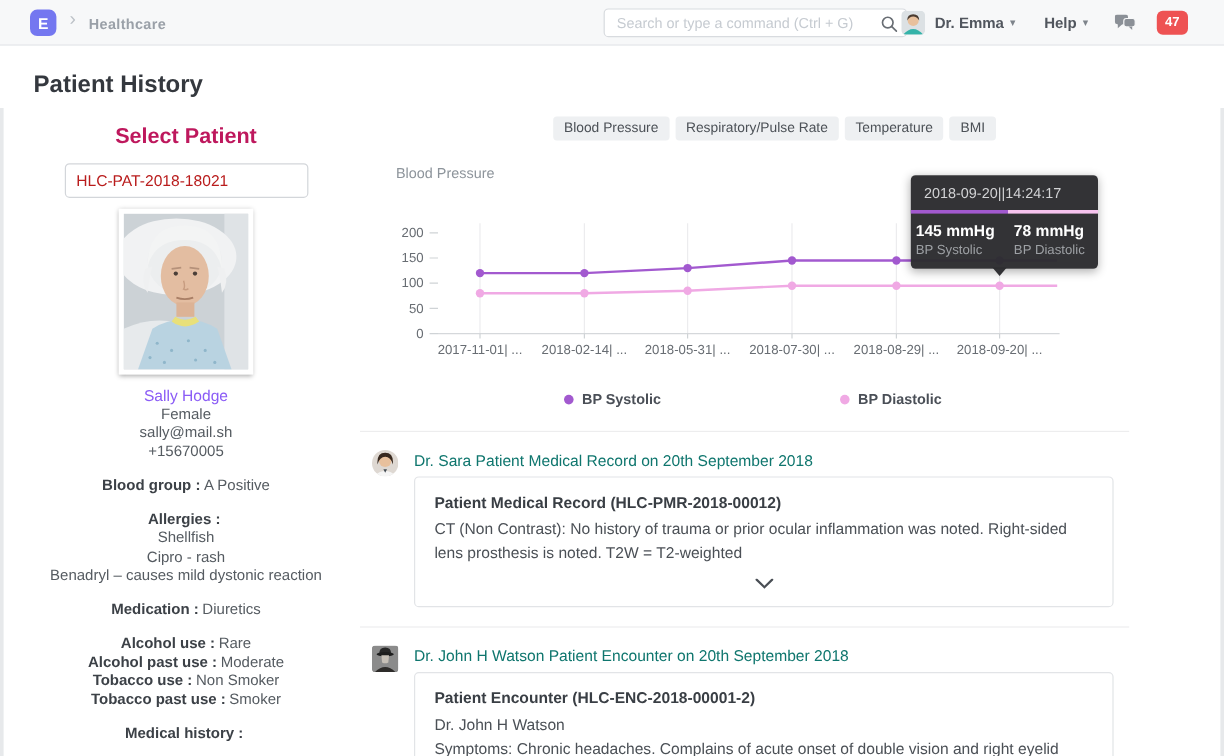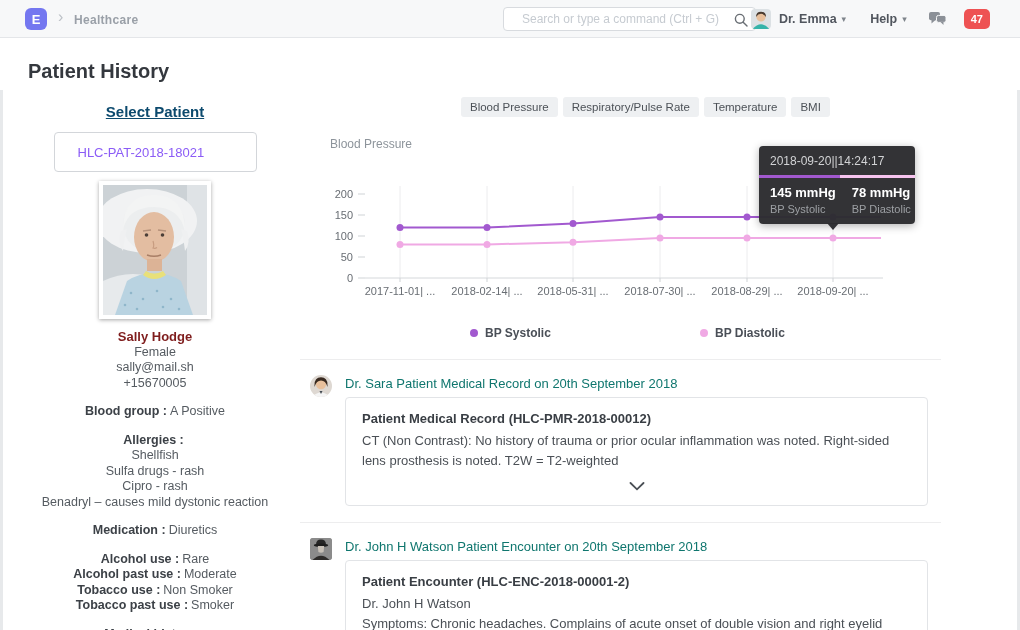--- a/index.html
+++ b/index.html
@@ -13,21 +13,21 @@
     background:#f7f8f9; border-bottom:1px solid #e4e6e9; z-index:20; }
   .logo { position:absolute; left:25px; top:8px; width:22px; height:22px;
     background:#7477f0; border-radius:6px; color:#fff; font-weight:bold; font-size:13px;
     display:flex; align-items:center; justify-content:center; cursor:pointer; }
   .crumb-chevron { position:absolute; left:58px; top:8px; color:#bcc1c7; font-size:16px; }
   .breadcrumb { position:absolute; left:74px; top:13px; font-size:12px; font-weight:bold;
     color:#9aa0a8; letter-spacing:.3px; cursor:pointer; }
   .search-wrap { position:absolute; left:503px; top:7px; width:253px; height:24px;
     background:#fff; border:1px solid #d8dbdf; border-radius:4px; }
   .search-input { width:100%; height:100%; border:none; outline:none; background:transparent;
-    padding:0 28px 0 10px; font-size:12px; color:#555a60;text-align:center; }
+    padding:0 28px 0 10px; font-size:12px; color:#555a60; }
   .search-input::placeholder { color:#c6cbd1; }
   .search-icon { position:absolute; right:7px; top:5px; }
   .nav-right { position:absolute; right:30px; top:0; height:38px; display:flex; align-items:center; }
   .emma-avatar { width:20px; height:20px; border-radius:4px; overflow:hidden; flex:none; }
   .nav-user { margin-left:8px; font-size:12.5px; font-weight:bold; color:#51565e; cursor:pointer; }
   .caret { font-size:9px; color:#7e848b; margin-left:5px; cursor:pointer; }
   .nav-help { margin-left:24px; font-size:12.5px; font-weight:bold; color:#51565e; cursor:pointer; }
   .chat-icon { margin-left:22px; cursor:pointer; display:flex; }
   .badge { margin-left:18px; background:#ee5253; color:#fff; font-size:11px; font-weight:bold;
     padding:4px 7px; border-radius:5px; cursor:pointer; }
@@ -35,48 +35,48 @@
   .page-head { position:absolute; top:46px; left:0; width:1020px; height:52px;
     background:#fff; border-bottom:1px solid #eceef0; }
   .page-title { position:absolute; left:28px; top:14px; font-size:20px; font-weight:bold; color:#34383e; }
   
   .content { position:absolute; top:90px; left:0; width:1020px; height:540px; background:#fff; }
   .edge { position:absolute; background:#e7e9eb; z-index:15; }
   .edge-left { left:0; top:90px; width:3px; height:540px; }
   .edge-right { right:0; top:90px; width:3px; height:540px; }
   
   .sidebar { position:absolute; left:5px; top:0; width:300px; text-align:center; padding-top:13px; }
-  .select-label { font-size:15px; font-weight:bold; color:#0c4a6e; margin-bottom:12px;text-decoration:underline; }
-  .patient-input { width:203px; height:40px; border:1px solid #d3d6da; border-radius:4px;
-    font-size:13px; color:#8b5cf6; padding:0 23px; outline:none; font-family:"Liberation Sans",sans-serif; }
+  .select-label { font-size:18px; font-weight:bold; color:#be185d; margin-bottom:12px; }
+  .patient-input { width:203px; height:29px; border:1px solid #d3d6da; border-radius:4px;
+    font-size:13px; color:#b91c1c; padding:0 9px; outline:none; font-family:"Liberation Sans",sans-serif; }
   .photo-frame { width:112px; height:138px; margin:9px auto 10px; background:#fff;
     border:4px solid #fff; box-shadow:0 1px 4px rgba(0,0,0,.35); }
   .details { font-size:12.5px; color:#555b61; line-height:15.5px; width:270px; margin:0 auto; }
   .details .grp { margin-top:13px; }
   .lbl { font-weight:bold; color:#3c4147; margin-right:3px; }
-  .pname { font-weight:bold; color:#7f1d1d; font-size:13px; }
+  .pname { font-weight:normal; color:#8b5cf6; font-size:13px; }
   
   .tabs { position:absolute; left:461px; top:7px; display:flex; gap:5px; }
   .tab { background:#eef0f2; border-radius:3px; padding:4px 9px; font-size:11.5px;
     color:#4c5157; cursor:pointer; white-space:nowrap; }
   
   .chart-title { position:absolute; left:330px; top:47px; font-size:12px; color:#8d949b; }
   .chart-svg { position:absolute; left:325px; top:88px; }
   .chart-svg text { font-family:"Liberation Sans",sans-serif; font-size:11px; fill:#686d73; }
   .legend-item { position:absolute; display:flex; align-items:center; gap:7px; cursor:pointer; }
   .legend-dot { width:8px; height:8px; border-radius:50%; }
   .legend-label { font-size:12px; font-weight:bold; color:#4a4f57; }
   
   .tooltip { position:absolute; left:759px; top:56px; width:156px; background:rgba(44,44,47,.97);
     border-radius:4px; box-shadow:0 2px 8px rgba(0,0,0,.3); z-index:8; }
   .tooltip-title { padding:8px 11px 7px; font-size:12px; color:#d2d3d5; white-space:nowrap; }
   .tooltip-divider { display:flex; height:3px; }
   .tooltip-divider .seg1 { flex:0 0 52%; }
   .tooltip-divider .seg2 { flex:1; }
-  .tooltip-body { display:flex; gap:16px; padding:7px 11px 9px; }
+  .tooltip-body { display:flex; gap:16px; padding:7px 11px 9px;justify-content:flex-end; }
   .tt-value { font-size:13px; font-weight:bold; color:#fff; margin-bottom:3px; white-space:nowrap; }
   .tt-label { font-size:11px; color:#9da0a4; white-space:nowrap; }
   .tooltip-caret { position:absolute; bottom:-6px; left:68px; width:0; height:0;
     border-left:6px solid transparent; border-right:6px solid transparent;
     border-top:7px solid rgba(44,44,47,.97); }
   
   .entry { position:absolute; left:300px; width:641px; border-top:1px solid #ededee; }
   .entry-1 { top:269px; height:139px; }
   .entry-2 { top:432px; height:140px; }
   .doc-avatar { position:absolute; left:10px; top:15px; width:22px; height:22px; overflow:hidden; }
@@ -177,21 +177,20 @@
       <div class="pname">Sally Hodge</div>
       <div>Female</div>
       <div>sally@mail.sh</div>
       <div>+15670005</div>
       <div class="grp">
         <span class="lbl">Blood group :</span><span>A Positive</span>
       </div>
       <div class="grp">
         <div class="lbl">Allergies :</div>
         <div>Shellfish</div>
-        <div>Sulfa drugs - rash</div>
         <div>Cipro - rash</div>
         <div>Benadryl – causes mild dystonic reaction</div>
       </div>
       <div class="grp">
         <span class="lbl">Medication :</span><span>Diuretics</span>
       </div>
       <div class="grp">
         <div><span class="lbl">Alcohol use :</span><span>Rare</span></div>
         <div><span class="lbl">Alcohol past use :</span><span>Moderate</span></div>
         <div><span class="lbl">Tobacco use :</span><span>Non Smoker</span></div>

